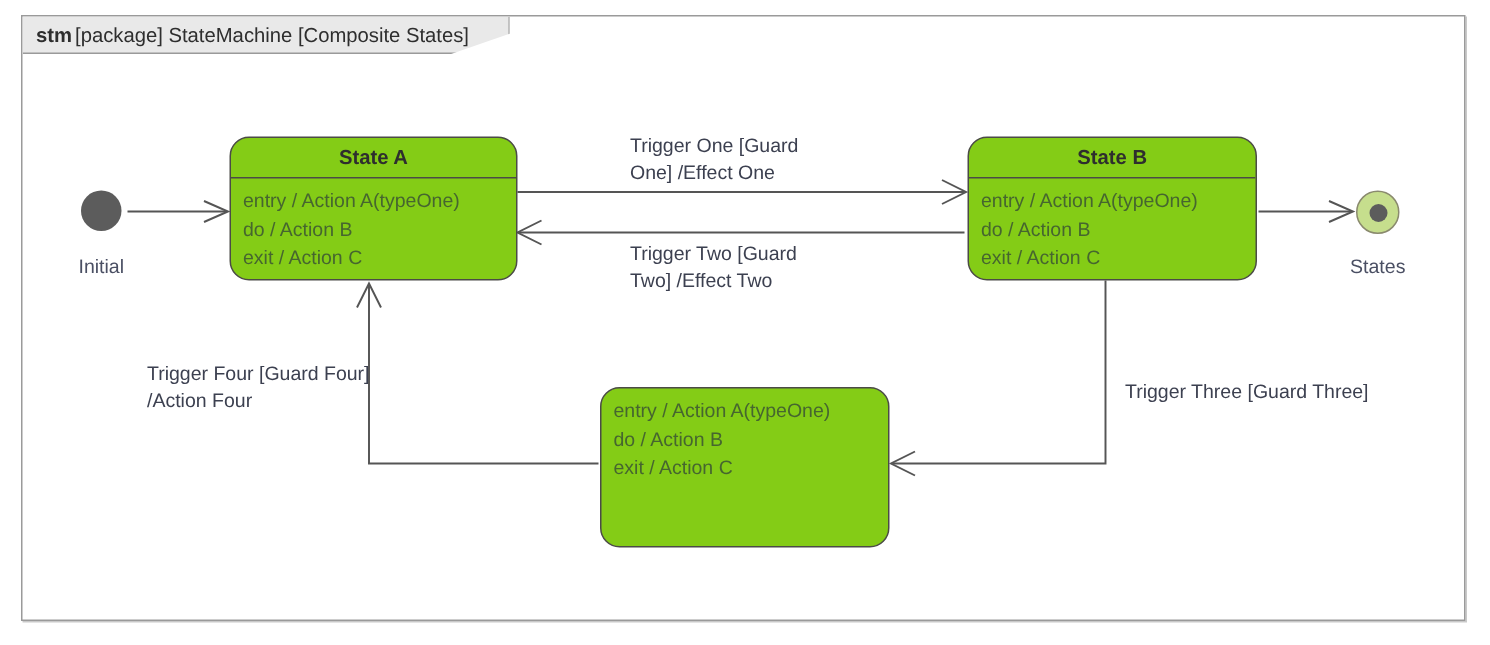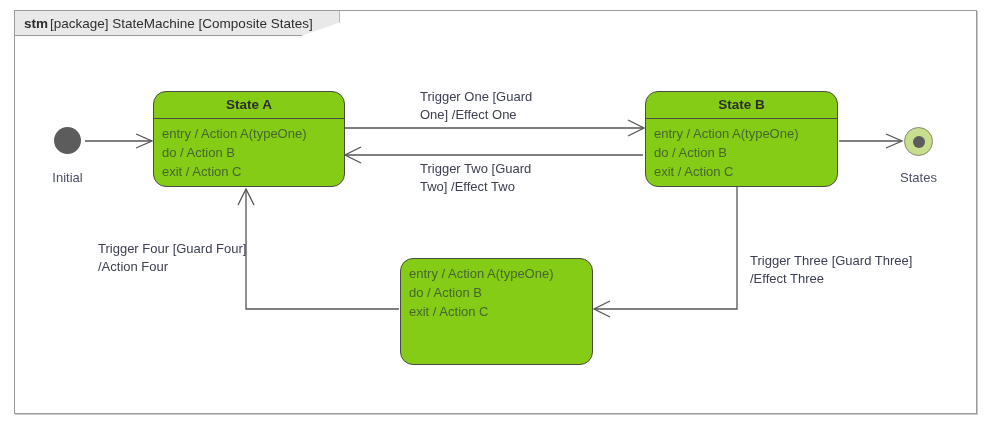--- a/index.html
+++ b/index.html
@@ -221,21 +221,20 @@
     <div>One] /Effect One</div>
   </div>
 
   <div class="trans-label" style="left:420px; top:160px; width:200px;">
     <div>Trigger Two [Guard</div>
     <div>Two] /Effect Two</div>
   </div>
 
   <div class="trans-label" style="left:750px; top:252px; width:185px;">
     <div>Trigger Three [Guard Three]</div>
-    <div>/Effect Three</div>
   </div>
 
   <div class="trans-label" style="left:98px; top:240px; width:160px;">
     <div>Trigger Four [Guard Four]</div>
     <div>/Action Four</div>
   </div>
 
 </div>
 
 </body></html>

